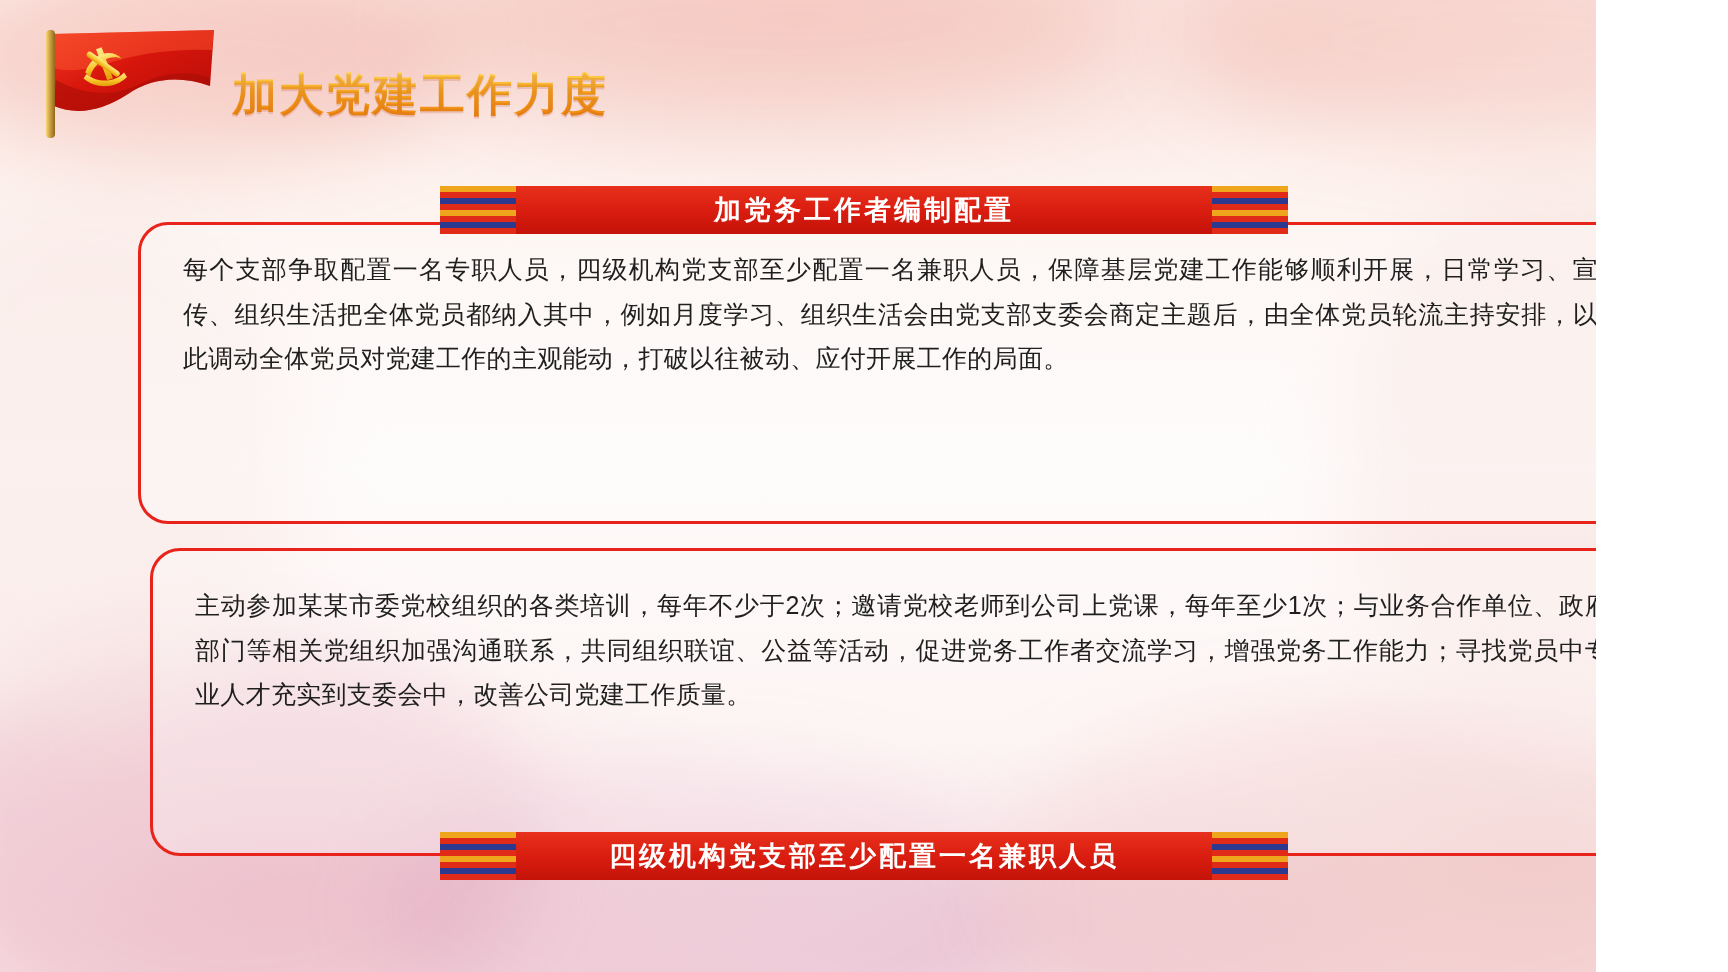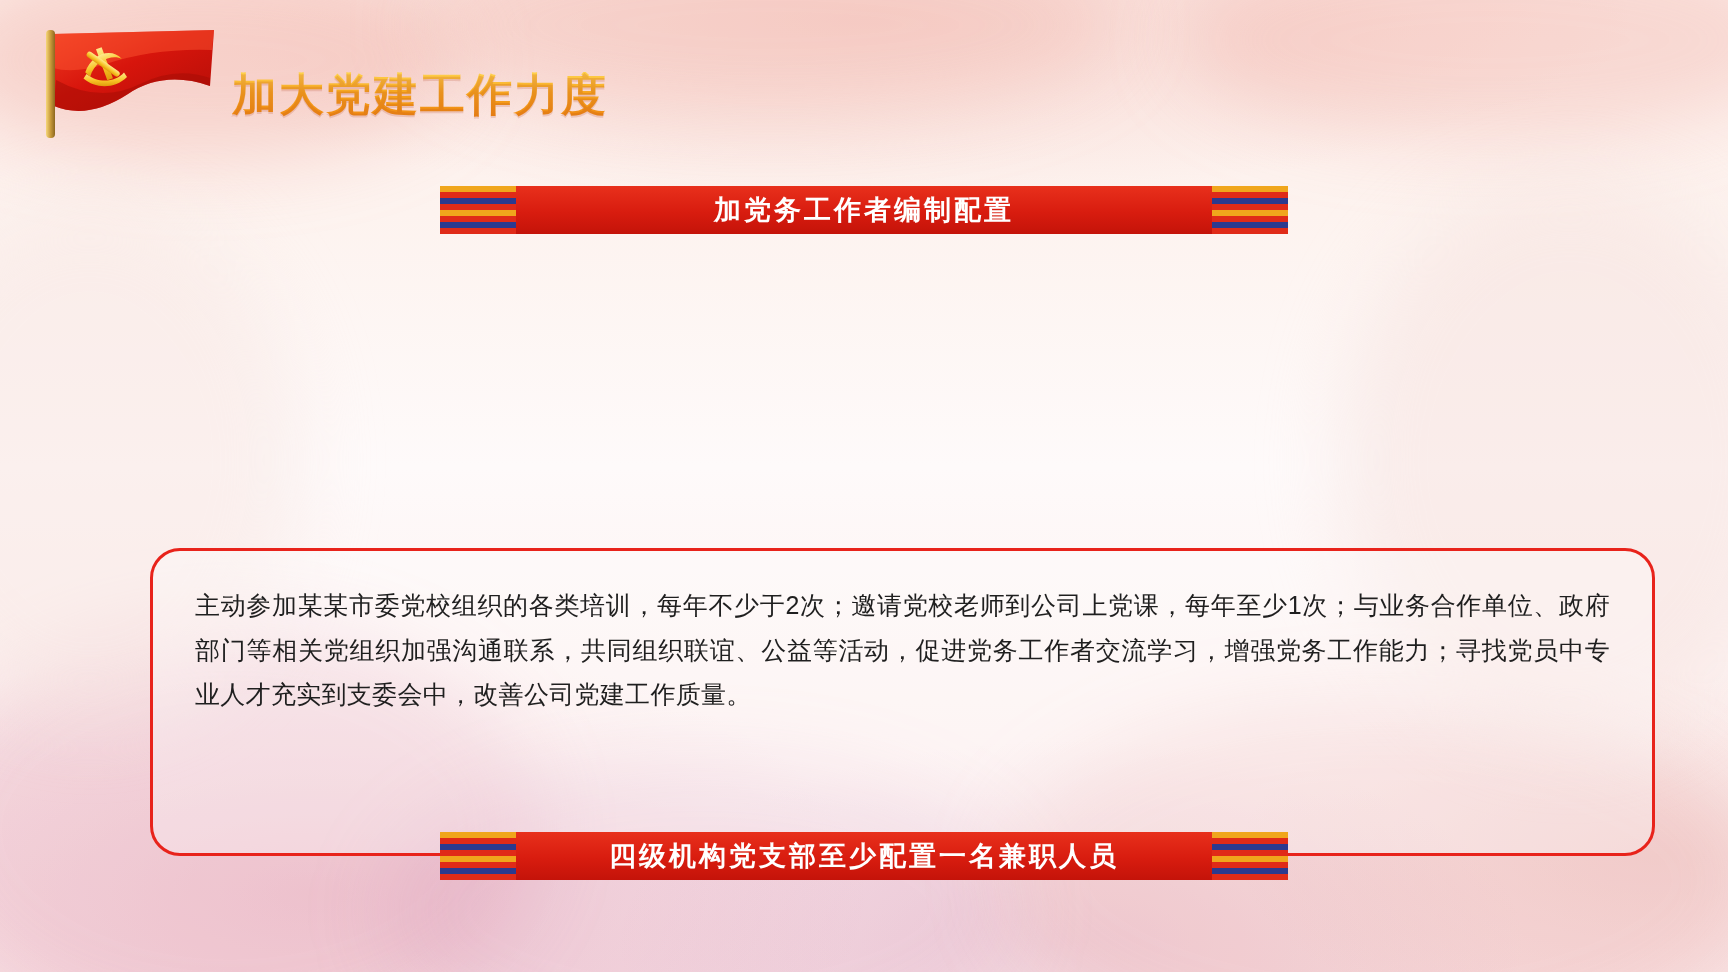--- a/index.html
+++ b/index.html
@@ -9,29 +9,30 @@
   body {
     width: 1728px;
     height: 972px;
     overflow: hidden;
     font-family: "Liberation Sans", sans-serif;
     background: #ffffff;
   }
 
   .slide {
     position: relative;
-    width: 1728px;
+    width: 1568px;
     height: 972px;
     overflow: hidden;
     background:
       radial-gradient(ellipse 900px 420px at 18% 92%, rgba(214,120,150,0.22) 0%, rgba(255,255,255,0) 62%),
       radial-gradient(ellipse 760px 340px at 62% 97%, rgba(198,120,165,0.18) 0%, rgba(255,255,255,0) 60%),
       radial-gradient(ellipse 680px 300px at 96% 88%, rgba(222,150,140,0.20) 0%, rgba(255,255,255,0) 62%),
       radial-gradient(ellipse 1100px 260px at 50% 2%, rgba(232,150,140,0.28) 0%, rgba(255,255,255,0) 70%),
       linear-gradient(180deg, #fdeeea 0%, #fdf3ef 22%, #fefafa 48%, #fdf2f1 72%, #fbe9ea 100%);
+    padding-left: 28px;
   }
 
   
   .wash {
     position: absolute;
     border-radius: 50%;
     filter: blur(38px);
     pointer-events: none;
   }
   .wash.w1 { left: -60px;  top: -40px;  width: 520px; height: 200px; background: rgba(236,146,131,0.30); }
@@ -184,20 +185,23 @@
           <path d="M-2 8 L-2 -14 L2 -14 L2 8 Z" fill="url(#emblemGrad)" transform="rotate(-20)"></path>
           <path d="M-14 -2 C -6 -12, 8 -12, 12 -2 C 8 -7, -5 -8, -12 2 Z" fill="url(#emblemGrad)" transform="rotate(-20)"></path>
           <path d="M-13 4 C -6 10, 6 10, 12 3 L 14 6 C 6 14, -7 14, -15 7 Z" fill="url(#emblemGrad)"></path>
           <rect x="-16" y="-3" width="26" height="4" rx="2" fill="url(#emblemGrad)" transform="rotate(35)"></rect>
         </g>
       </svg>
     </div>
     <div class="header-title">加大党建工作力度</div>
   </div>
 
+  <div class="card card-1">
+    <div class="card-body">每个支部争取配置一名专职人员，四级机构党支部至少配置一名兼职人员，保障基层党建工作能够顺利开展，日常学习、宣传、组织生活把全体党员都纳入其中，例如月度学习、组织生活会由党支部支委会商定主题后，由全体党员轮流主持安排，以此调动全体党员对党建工作的主观能动，打破以往被动、应付开展工作的局面。</div>
+  </div>
 
   <div class="ribbon ribbon-top">
     <div class="stripes"></div>
     <div class="ribbon-center">
       <span class="ribbon-text">加党务工作者编制配置</span>
     </div>
     <div class="stripes"></div>
   </div>
 
   <div class="card card-2">

